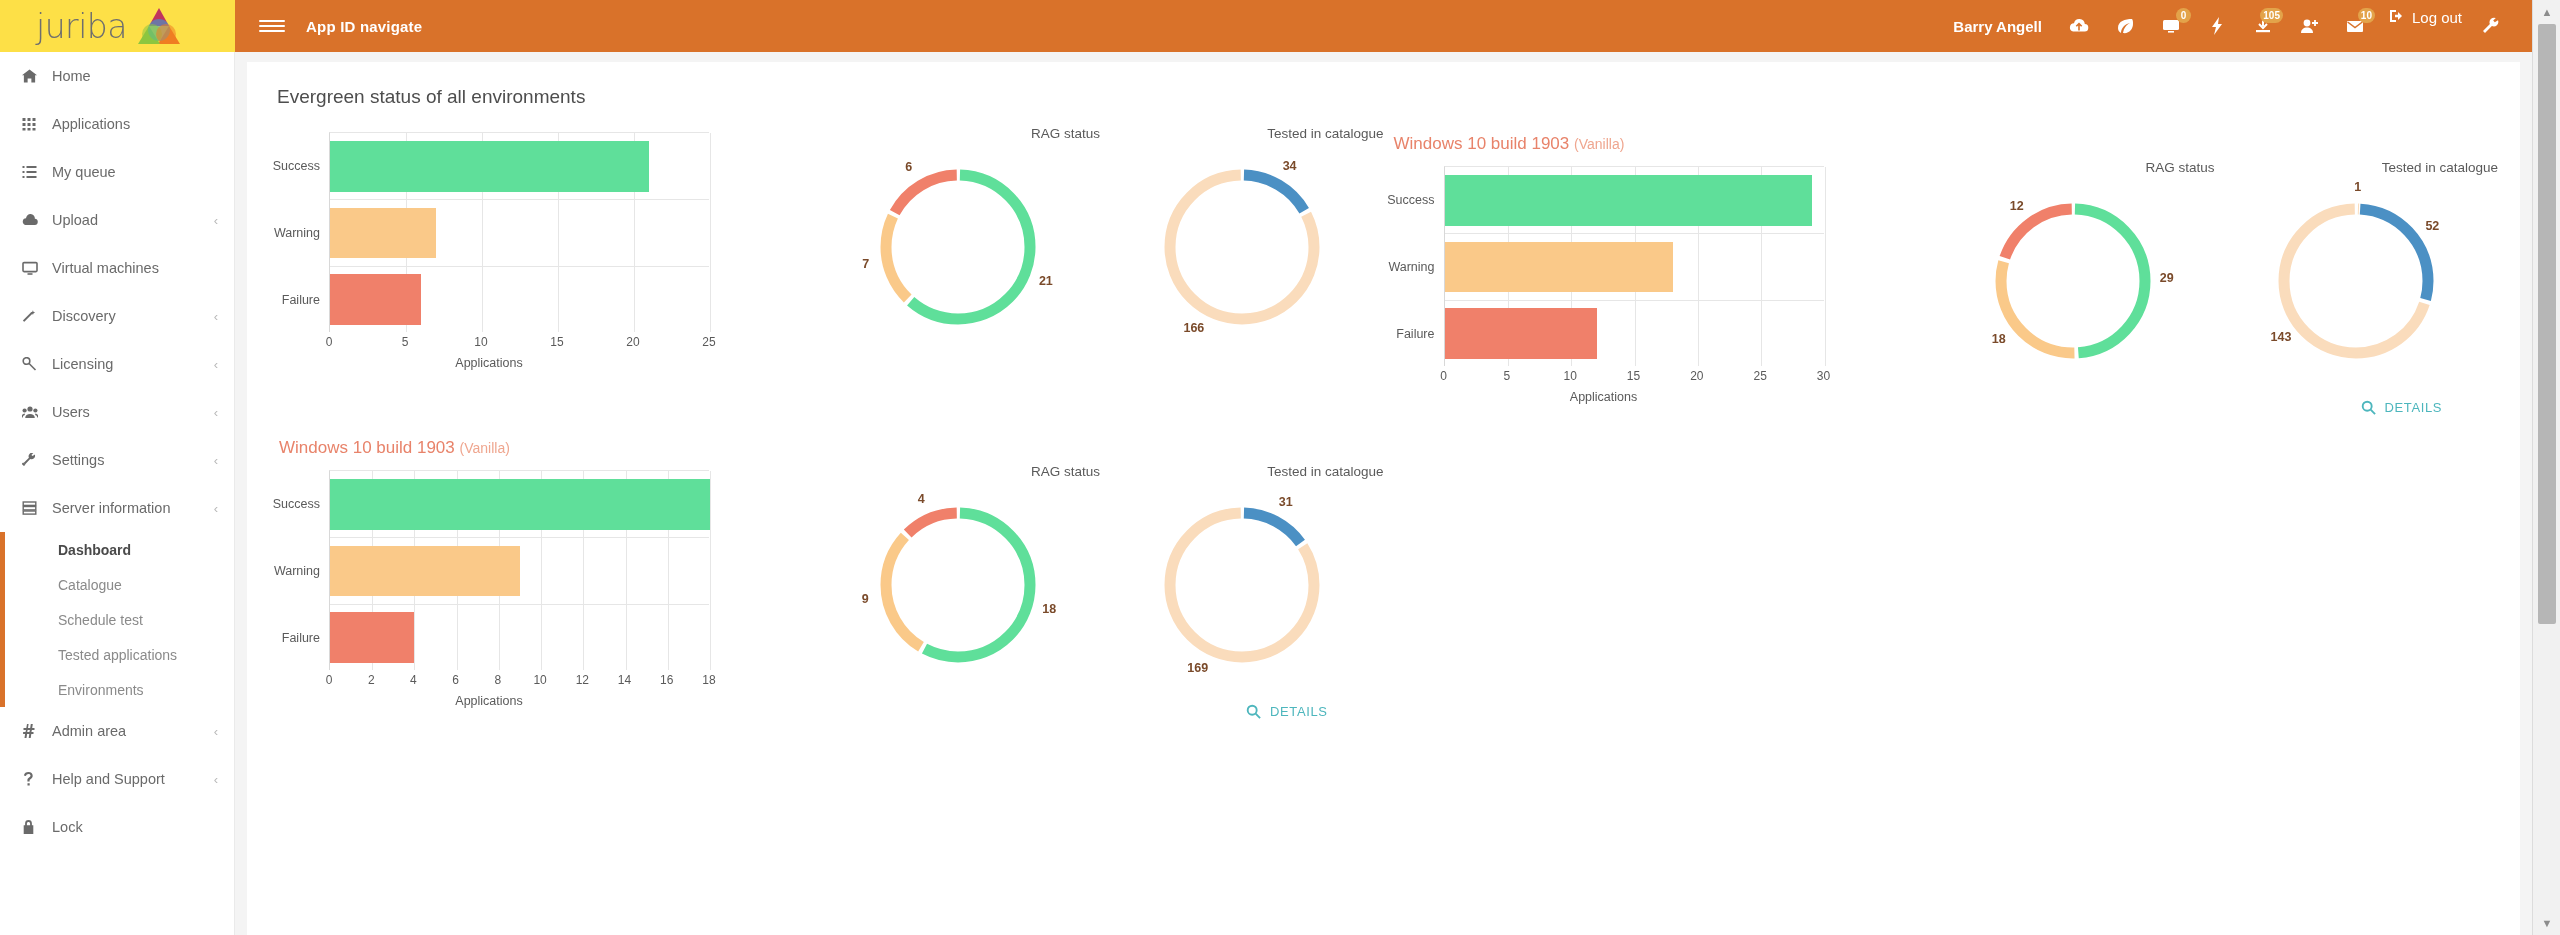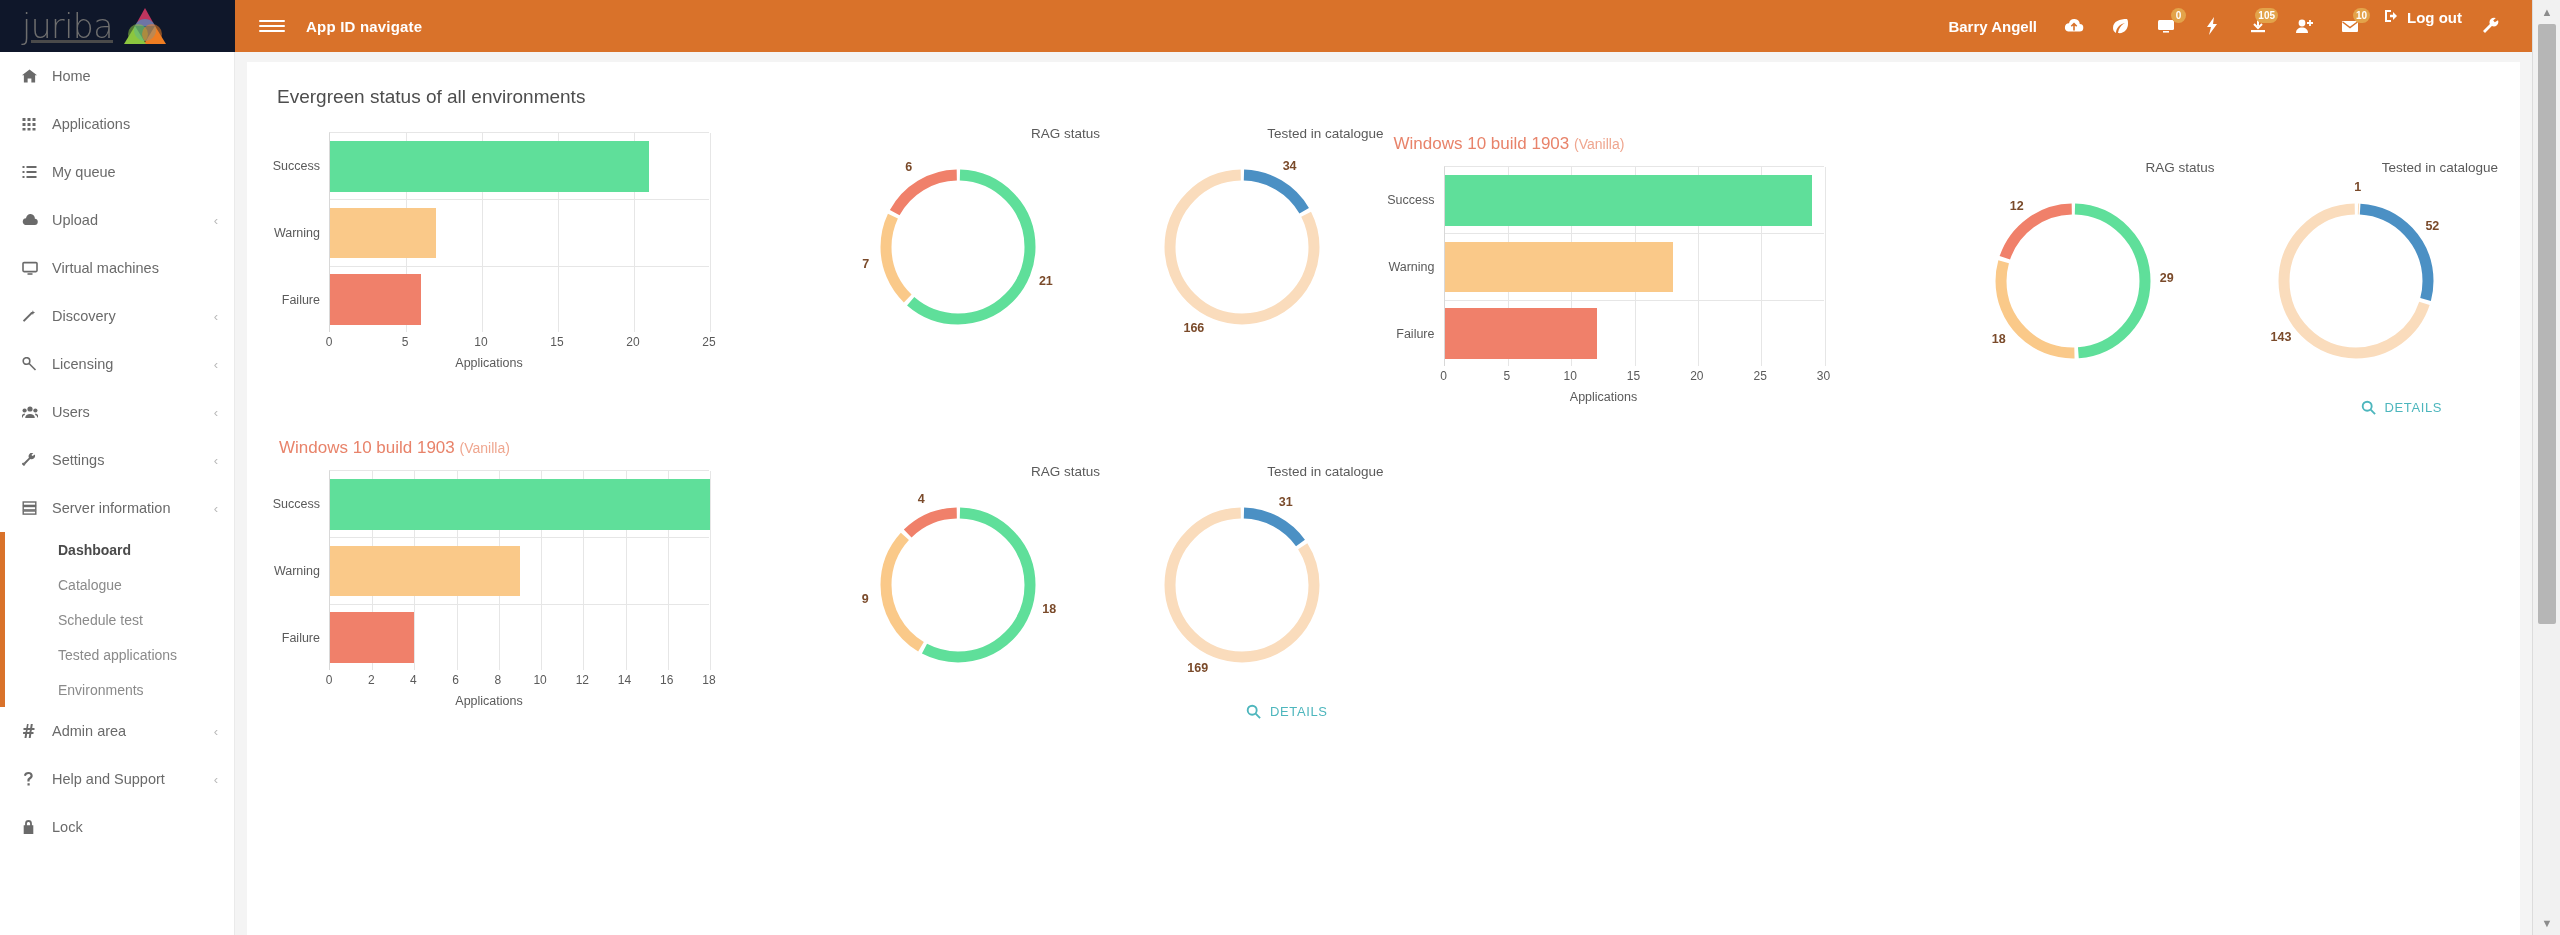--- a/index.html
+++ b/index.html
@@ -9,21 +9,21 @@
     font-family:"Liberation Sans", sans-serif;
     background:#f4f4f4;
     overflow:hidden;
     color:#4a4a4a;
   }
   .app { position:relative; width:2560px; height:935px; }
 
   
   .logo-panel{
     position:absolute; left:0; top:0; width:235px; height:52px;
-    background:#0f172a; display:flex; align-items:center; padding-left:22px;text-decoration:underline;
+    background:#fde047; display:flex; align-items:center; padding-left:36px;
   }
   .logo-word{
     font-family:"DejaVu Sans", sans-serif;
     font-size:33px; color:#6e6e6e; letter-spacing:-0.5px; font-weight:300;
   }
   .logo-mark{ margin-left:9px; width:46px; height:40px; }
 
   
   .topbar{
     position:absolute; left:235px; top:0; right:28px; height:52px;
@@ -40,21 +40,21 @@
     align-items:center; justify-content:center; cursor:pointer;
   }
   .tb-ico svg{ display:block; }
   .badge{
     position:absolute; top:2px; right:3px;
     background:#e3a34a; color:#fff; font-size:10px; line-height:15px;
     min-width:15px; height:15px; padding:0 3px; border-radius:8px; text-align:center;
     font-weight:bold;
   }
   .logout{
-    display:flex; align-items:center; gap:7px; font-size:15px; font-weight:bold;
+    display:flex; align-items:center; gap:7px; font-size:15px; font-weight:normal;
     cursor:pointer; margin:0 6px 17px 10px;
   }
 
   
   .sidebar{
     position:absolute; left:0; top:52px; width:235px; bottom:0;
     background:#ffffff; border-right:1px solid #eaeaea; overflow:hidden;
   }
   .nav-item{
     position:relative; display:flex; align-items:center; height:48px;

